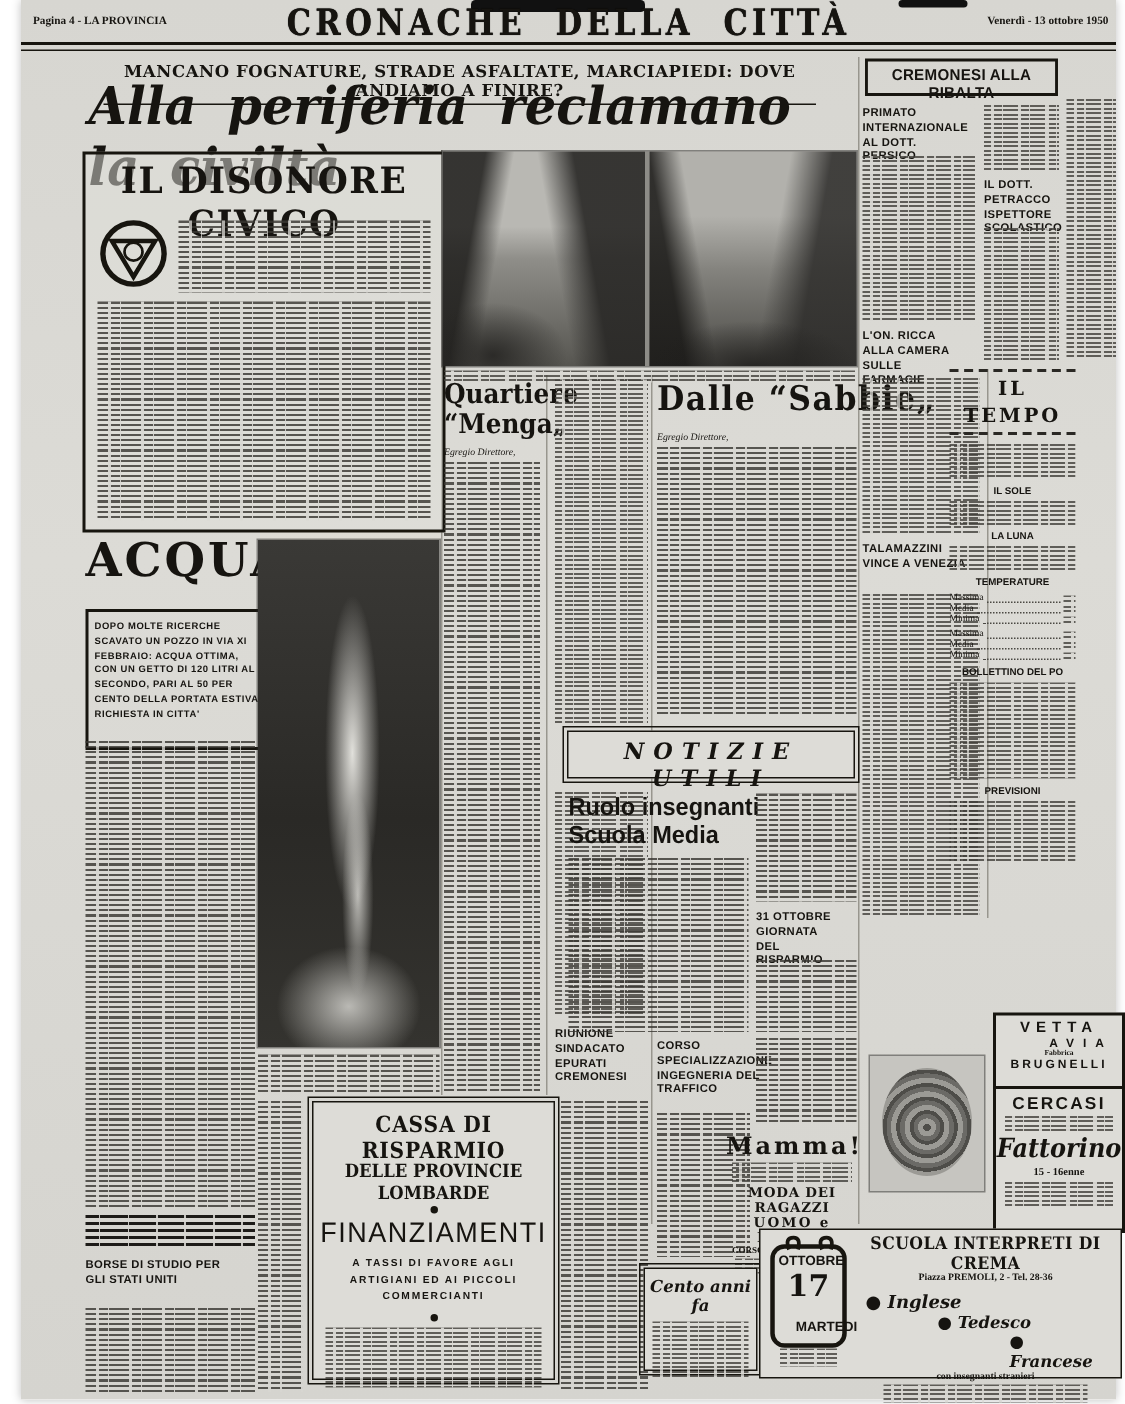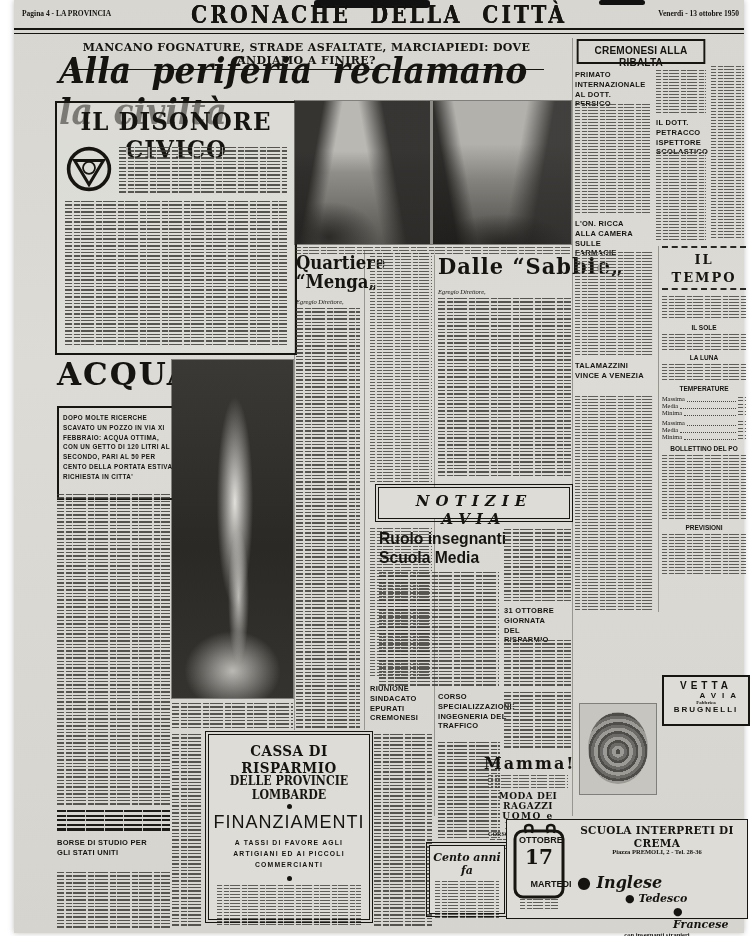--- a/index.html
+++ b/index.html
@@ -127,21 +127,21 @@
   <div class="abs ftx-sm" style="left:356px;top:253px;width:62px;height:230px"></div>
   <div class="abs ftx-sm" style="left:356px;top:528px;width:62px;height:150px"></div>
   <div class="abs sub" style="left:356px;top:684px;width:55px">RIUNIONE SINDACATO EPURATI CREMONESI</div>
   <div class="abs ftx" style="left:360px;top:734px;width:58px;height:192px"></div>
 
   <div class="abs serifB" style="left:424px;top:253px;font-size:21px;letter-spacing:1px;transform:scaleY(1.08)">Dalle “Sabbie„</div>
   <div class="abs" style="left:424px;top:288px;font-size:6.5px;font-style:italic">Egregio Direttore,</div>
   <div class="abs ftx" style="left:424px;top:298px;width:133px;height:178px"></div>
 
   <div class="abs box2 ctr" style="left:364px;top:487px;width:190px;height:30px;background:#dddcd7">
-    <div class="serifB" style="font-size:15px;font-style:italic;letter-spacing:6px;word-spacing:14px;margin-top:4px">NOTIZIE AVIA</div>
+    <div class="serifB" style="font-size:15px;font-style:italic;letter-spacing:6px;word-spacing:14px;margin-top:4px">NOTIZIE UTILI</div>
   </div>
   <div class="abs sans" style="left:365px;top:529px;width:135px;font-weight:bold;font-size:16.5px;line-height:1.15;transform:scaleX(.95);transform-origin:left">
     <div>Ruolo insegnanti</div>
     <div>Scuola Media</div>
   </div>
   <div class="abs ftx" style="left:365px;top:572px;width:120px;height:116px"></div>
   <div class="abs ftx" style="left:490px;top:529px;width:67px;height:72px"></div>
   <div class="abs sub" style="left:490px;top:606px;width:55px">31 OTTOBRE GIORNATA DEL RISPARMIO</div>
   <div class="abs ftx" style="left:490px;top:640px;width:67px;height:48px"></div>
 
@@ -168,21 +168,21 @@
   <div class="abs sub" style="left:561px;top:219px;width:70px">L'ON. RICCA ALLA CAMERA SULLE FARMACIE</div>
   <div class="abs ftx-sm" style="left:561px;top:252px;width:78px;height:104px"></div>
   <div class="abs sub" style="left:561px;top:361px;width:70px">TALAMAZZINI VINCE A VENEZIA</div>
   <div class="abs ftx-sm" style="left:561px;top:396px;width:78px;height:214px"></div>
 
   <div class="abs ftx-sm" style="left:642px;top:70px;width:50px;height:44px"></div>
   <div class="abs sub" style="left:642px;top:118px;width:48px">IL DOTT. PETRACCO ISPETTORE SCOLASTICO</div>
   <div class="abs ftx-sm" style="left:642px;top:152px;width:50px;height:88px"></div>
   <div class="abs ftx-sm" style="left:697px;top:66px;width:33px;height:174px"></div>
 
-  <div class="abs" style="left:648px;top:246px;width:84px">
+  <div class="abs" style="left:619px;top:246px;width:84px">
     <div style="border-top:2px dashed #2a2824;border-bottom:2px dashed #2a2824;padding:2px 0" class="ctr">
       <span class="serifB" style="font-size:13px;letter-spacing:2px">IL TEMPO</span>
     </div>
     <div class="ftx-sm" style="height:24px;margin-top:6px"></div>
     <div class="ctr sans" style="font-weight:bold;font-size:6.5px;margin-top:4px">IL SOLE</div>
     <div class="ftx-sm" style="height:16px;margin-top:3px"></div>
     <div class="ctr sans" style="font-weight:bold;font-size:6.5px;margin-top:4px">LA LUNA</div>
     <div class="ftx-sm" style="height:16px;margin-top:3px"></div>
     <div class="ctr sans" style="font-weight:bold;font-size:6.5px;margin-top:5px">TEMPERATURE</div>
     <div style="font-size:6.3px;margin-top:3px">
@@ -228,39 +228,46 @@
          repeating-radial-gradient(circle at 50% 55%, #4e4d49 0 2.5px, #9b9a95 2.5px 6px, #6b6a66 6px 9px)"></div>
   </div>
 
   <div class="abs box ctr" style="left:648px;top:675px;width:84px;height:44px;background:#dddcd7;padding-top:3px">
     <div class="sans" style="font-weight:bold;font-size:10px;letter-spacing:4px">VETTA</div>
     <div class="sans" style="font-weight:bold;font-size:8px;letter-spacing:6px;text-align:right;margin-right:6px">AVIA</div>
     <div style="font-size:5px;font-weight:bold">Fabbrica</div>
     <div class="sans" style="font-weight:bold;font-size:8px;letter-spacing:2px">BRUGNELLI</div>
   </div>
 
+  <div class="abs box ctr" style="left:648px;top:724px;width:84px;height:90px;background:#dddcd7;padding-top:4px">
+    <div class="sans" style="font-weight:bold;font-size:11.5px;letter-spacing:1.5px">CERCASI</div>
+    <div class="ftx-sm" style="height:10px;margin:2px 6px"></div>
+    <div class="serifB" style="font-size:16px;font-style:italic;transform:scaleY(1.1)">Fattorino</div>
+    <div style="font-size:7px;font-weight:bold;margin-top:2px">15 - 16enne</div>
+    <div class="ftx-sm" style="height:16px;margin:3px 6px 0"></div>
+  </div>
 
   <div class="abs" style="left:492px;top:819px;width:240px;height:98px;border:1.5px solid #17150f;background:#dddcd7">
 
     <div class="abs" style="left:5px;top:3px;width:54px;height:90px">
       <svg viewBox="0 0 54 90" width="54" height="90">
         <rect x="3" y="8" width="48" height="66" rx="8" fill="none" stroke="#17150f" stroke-width="3"></rect>
         <path d="M14 10 q-3 -8 3 -8 q5 0 3 8" fill="none" stroke="#17150f" stroke-width="2.5"></path>
         <path d="M36 10 q-3 -8 3 -8 q5 0 3 8" fill="none" stroke="#17150f" stroke-width="2.5"></path>
       </svg>
       <div class="abs sans ctr" style="left:7px;top:12px;width:40px;font-weight:bold;font-size:9px">OTTOBRE</div>
       <div class="abs serifB ctr" style="left:7px;top:22px;width:40px;font-size:20px">17</div>
       <div class="abs sans ctr" style="left:17px;top:56px;width:44px;font-weight:bold;font-size:9px">MARTEDI</div>
       <div class="abs ftx-sm" style="left:8px;top:76px;width:38px;height:12px"></div>
     </div>
 
     <div class="abs" style="left:66px;top:4px;width:168px">
       <div class="serifB ctr" style="font-size:10.5px;letter-spacing:.3px;transform:scaleY(1.1)">SCUOLA INTERPRETI DI CREMA</div>
       <div class="ctr" style="font-size:6.5px;font-weight:bold">Piazza PREMOLI, 2 - Tel. 28-36</div>
-      <div class="serifB" style="font-size:16px;font-style:italic;margin:18px 0 0 4px"><span>●</span> <span>Inglese</span></div>
+      <div class="serifB" style="font-size:12px;font-style:italic;margin:6px 0 0 4px"><span>●</span> <span>Inglese</span></div>
       <div class="serifB" style="font-size:11px;font-style:italic;margin-left:52px"><span>●</span> <span>Tedesco</span></div>
       <div class="serifB" style="font-size:11px;font-style:italic;margin-left:100px"><span>●</span> <span>Francese</span></div>
       <div class="ctr" style="font-size:6.5px;font-weight:bold">con insegnanti stranieri</div>
       <div class="ftx-sm" style="height:12px;margin:2px 16px 0"></div>
     </div>
   </div>
 
 </div>
 
 </body></html>

